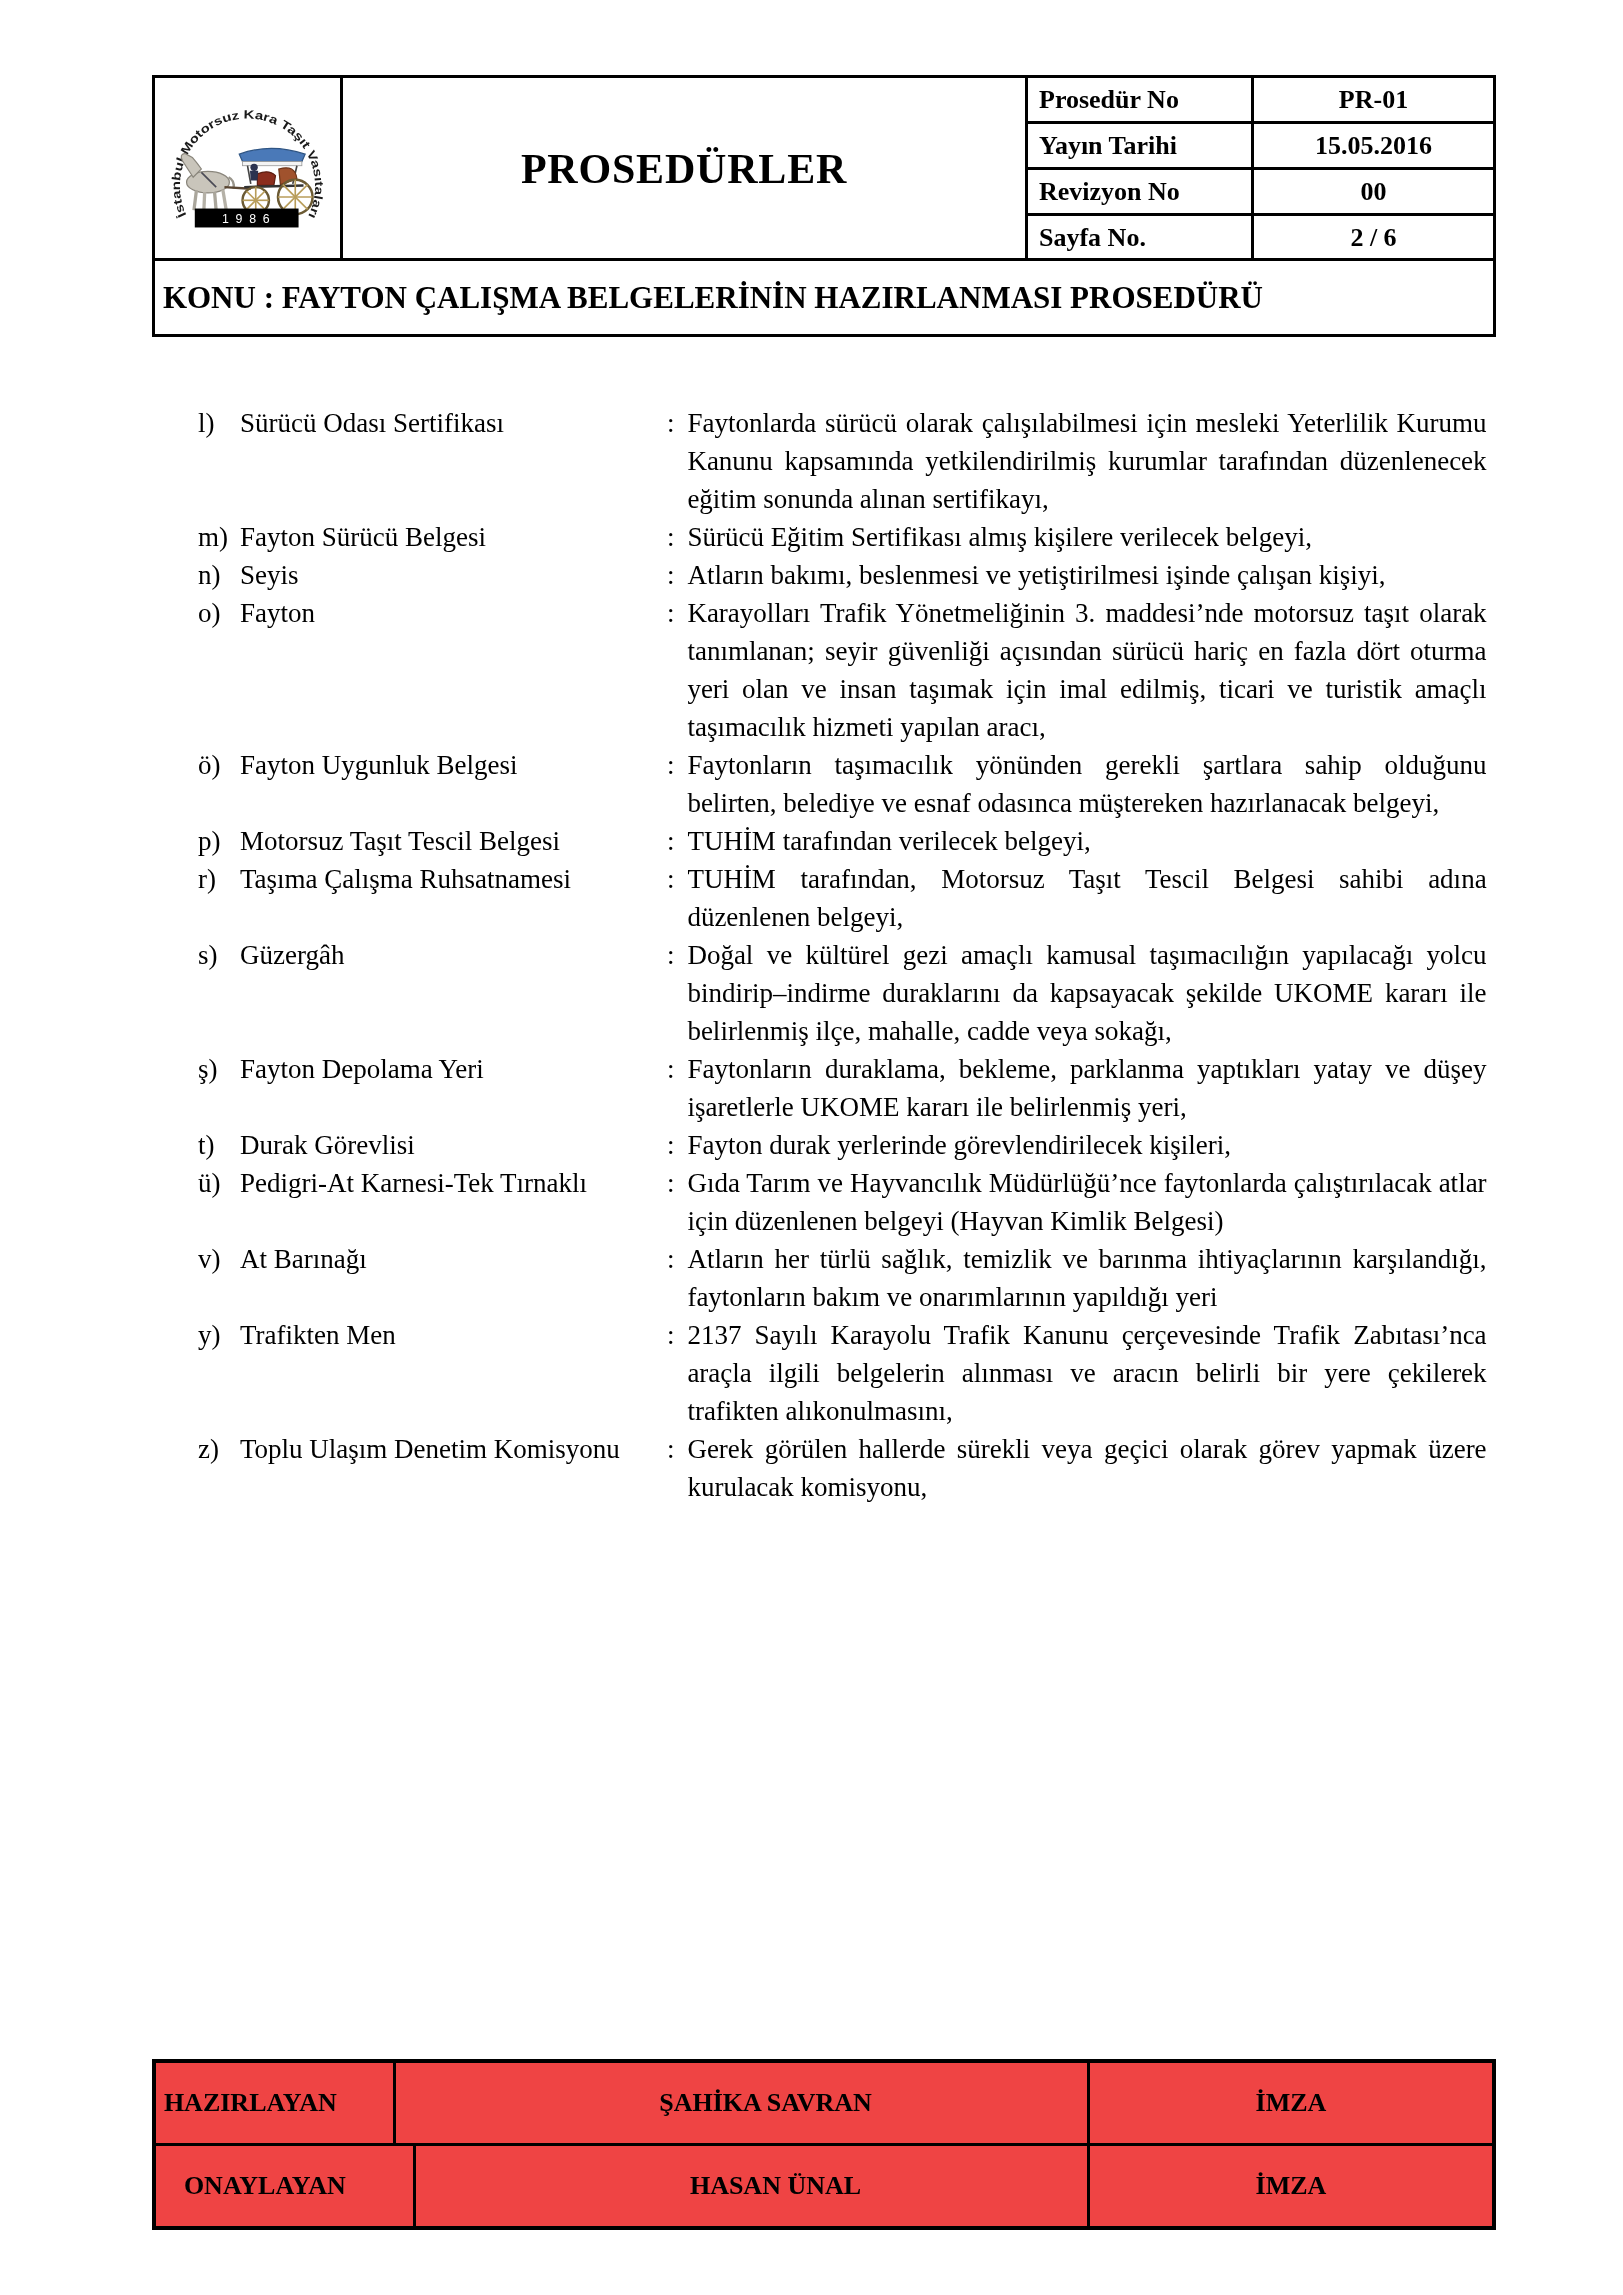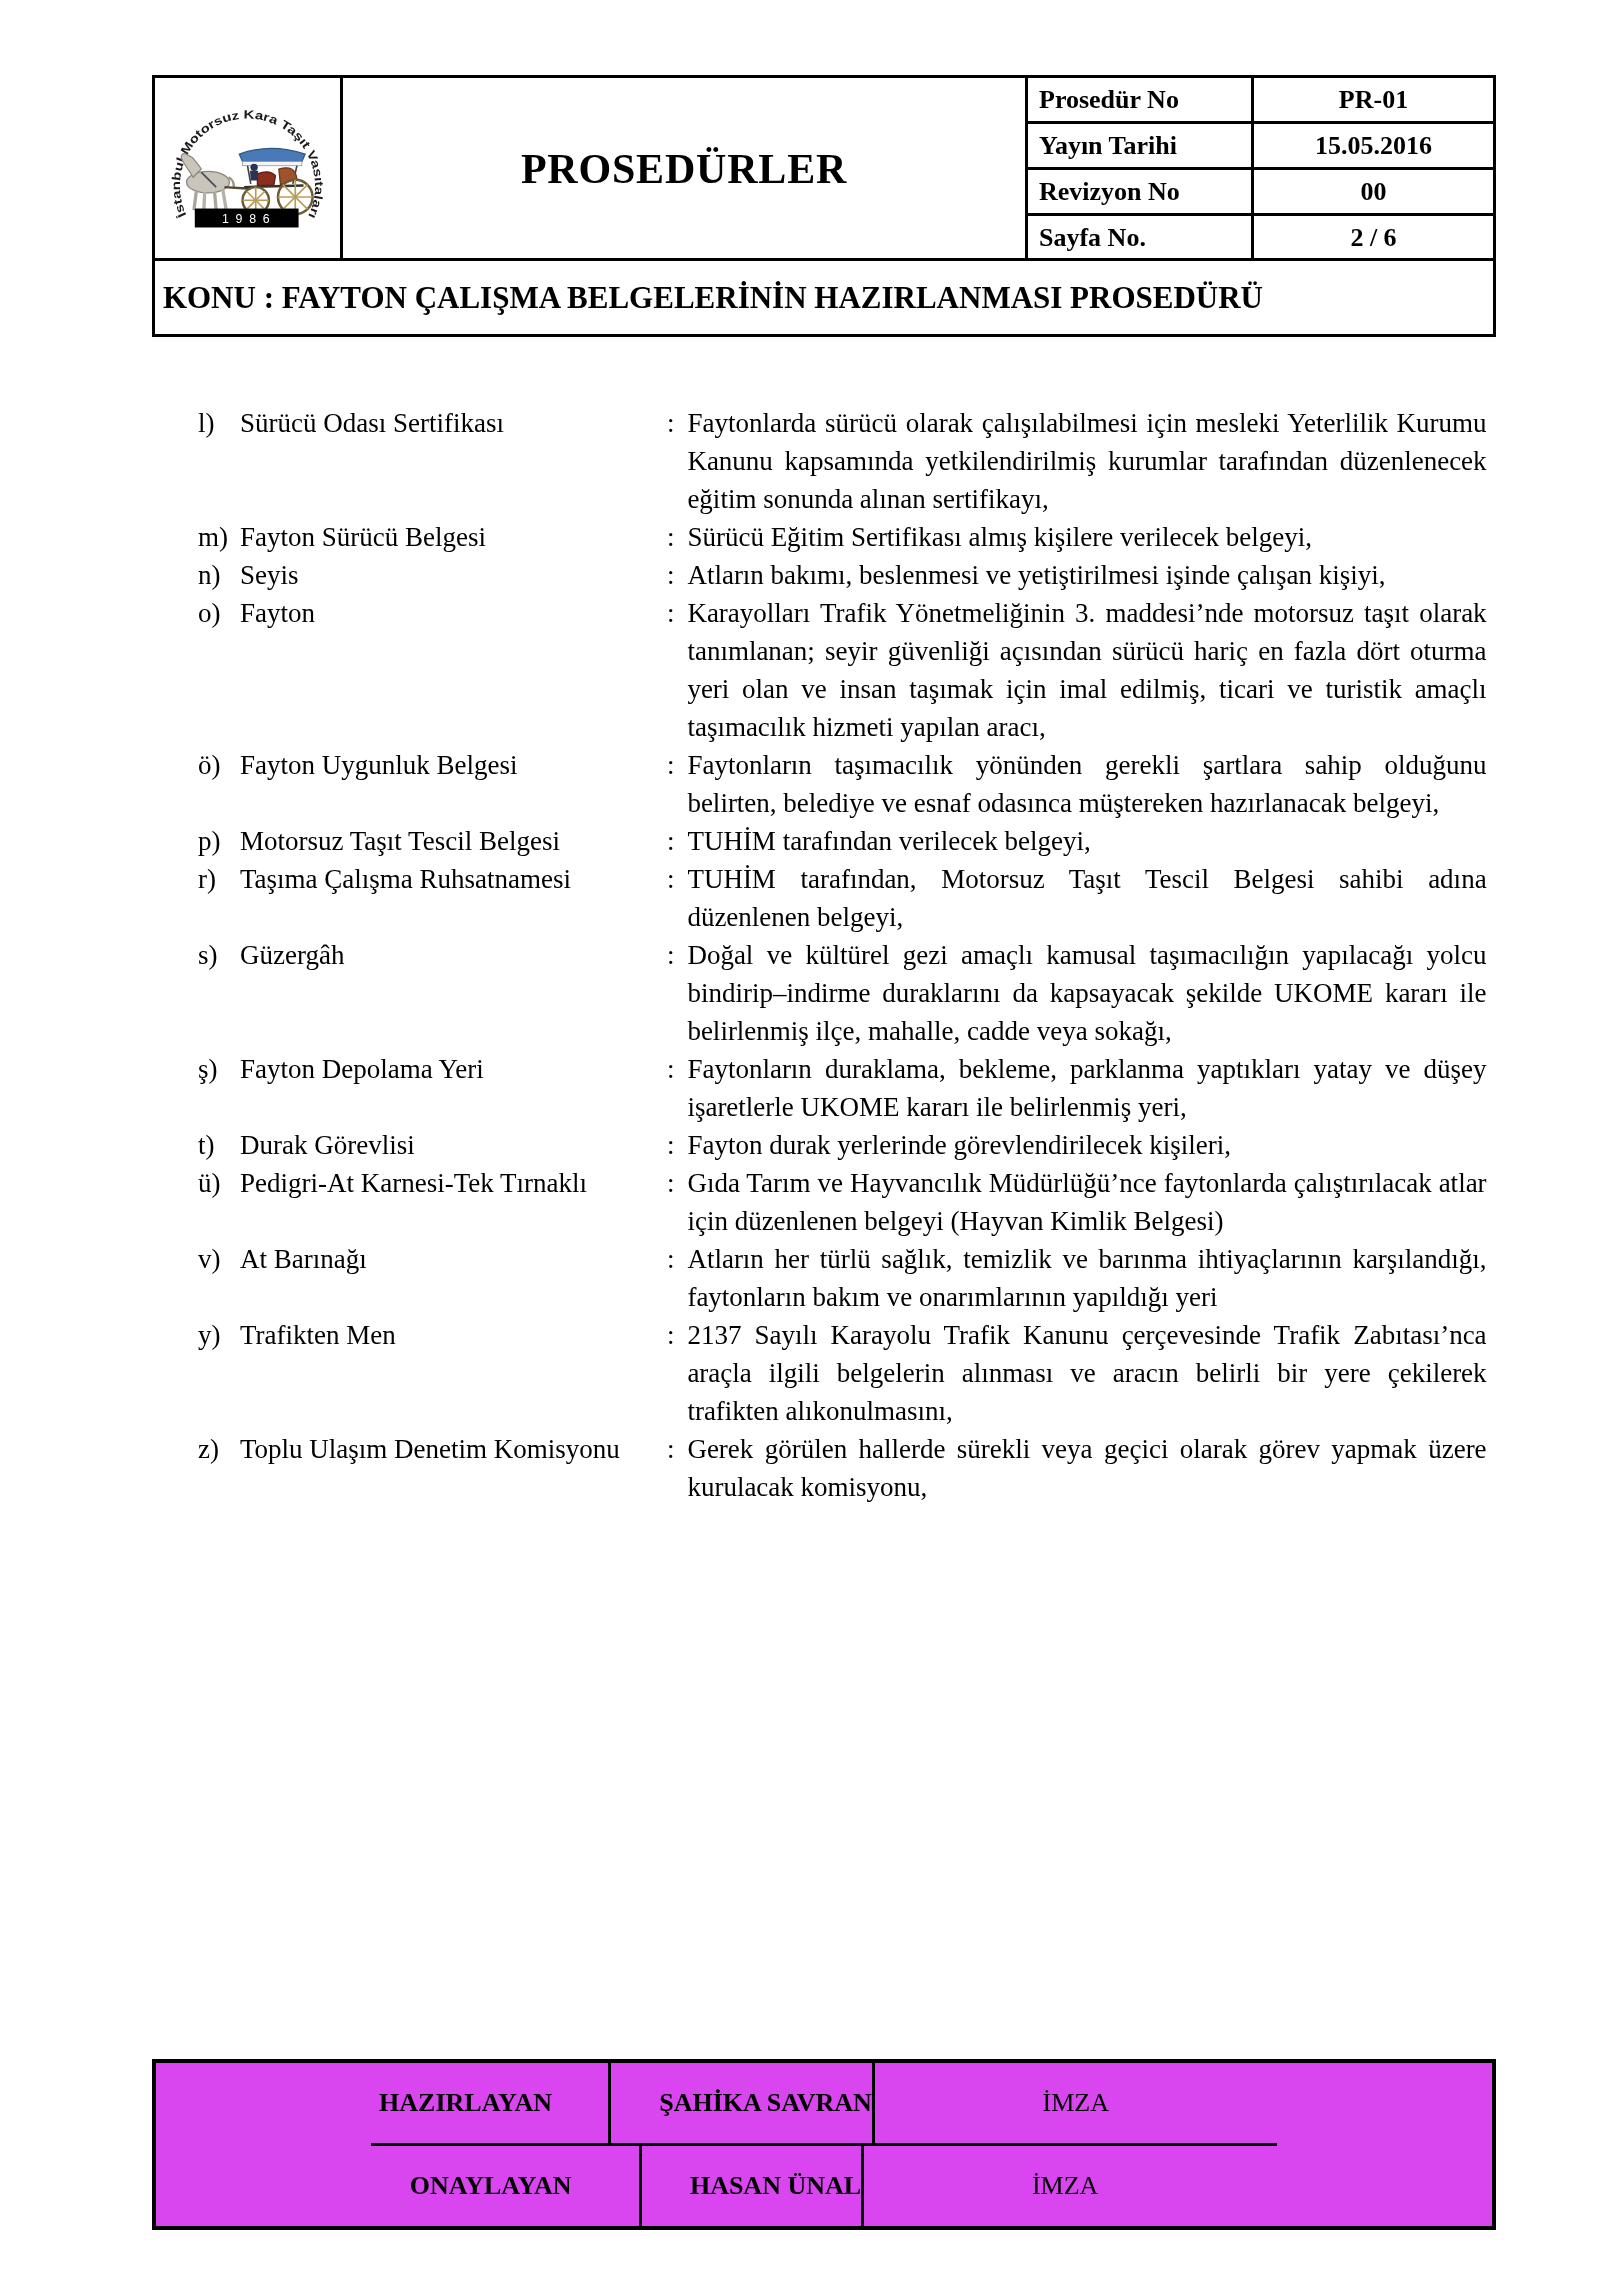--- a/index.html
+++ b/index.html
@@ -70,42 +70,41 @@
   .def-term  { flex: 0 0 427px; width: 427px; }
   .def-colon { flex: 0 0 20.4px; width: 20.4px; }
   .def-text  { flex: 1 1 auto; text-align: justify; padding-right: 9.4px; }
 
   
   .footer-table {
     position: absolute; left: 152px; top: 2059px;
     width: 1344px; height: 171px;
     border: 4.7px solid #000;
     display: flex; flex-direction: column;
-    background: #d946ef;
-    align-items: center;
+    background: #ef4444;
   }
   .footer-row { flex: 1 1 0; display: flex; border-bottom: 3.9px solid #000; }
   .footer-row:last-child { border-bottom: none; padding-left: 20px; }
   .f-role {
     flex: 0 0 240px; width: 240px;
     border-right: 3.1px solid #000;
     display: flex; align-items: center;
     padding-left: 7.9px;
     font-weight: bold; font-size: 26px;
   }
   .f-name {
     flex: 1 1 auto;
     border-right: 3.1px solid #000;
     display: flex; align-items: center; justify-content: center;
     font-weight: bold; font-size: 26px; margin-left: 48px;
   }
   .f-sign {
     flex: 0 0 402px; width: 402px;
     display: flex; align-items: center; justify-content: center;
-    font-weight: normal; font-size: 26px;
+    font-weight: bold; font-size: 26px;
   }
 
   .logo-svg { display: block; }
 </style>
 </head>
 <body>
 
 <div class="header-table">
 
   <div class="logo-cell">

